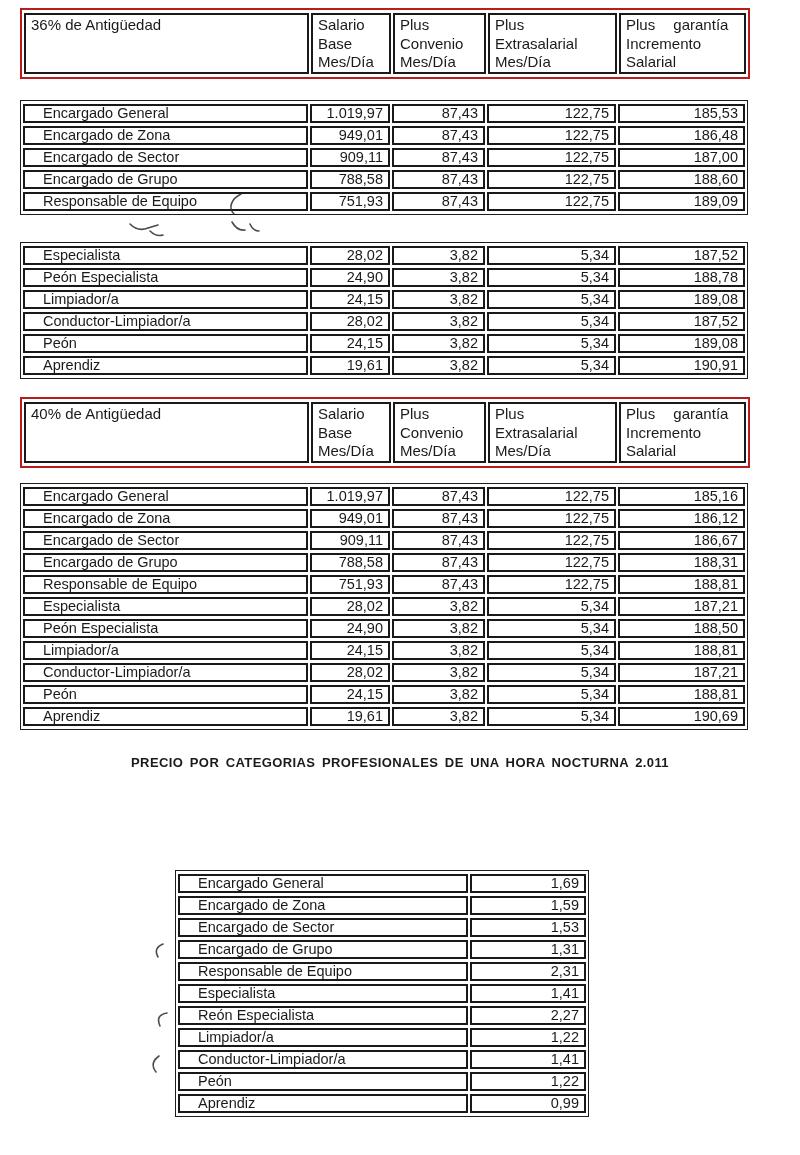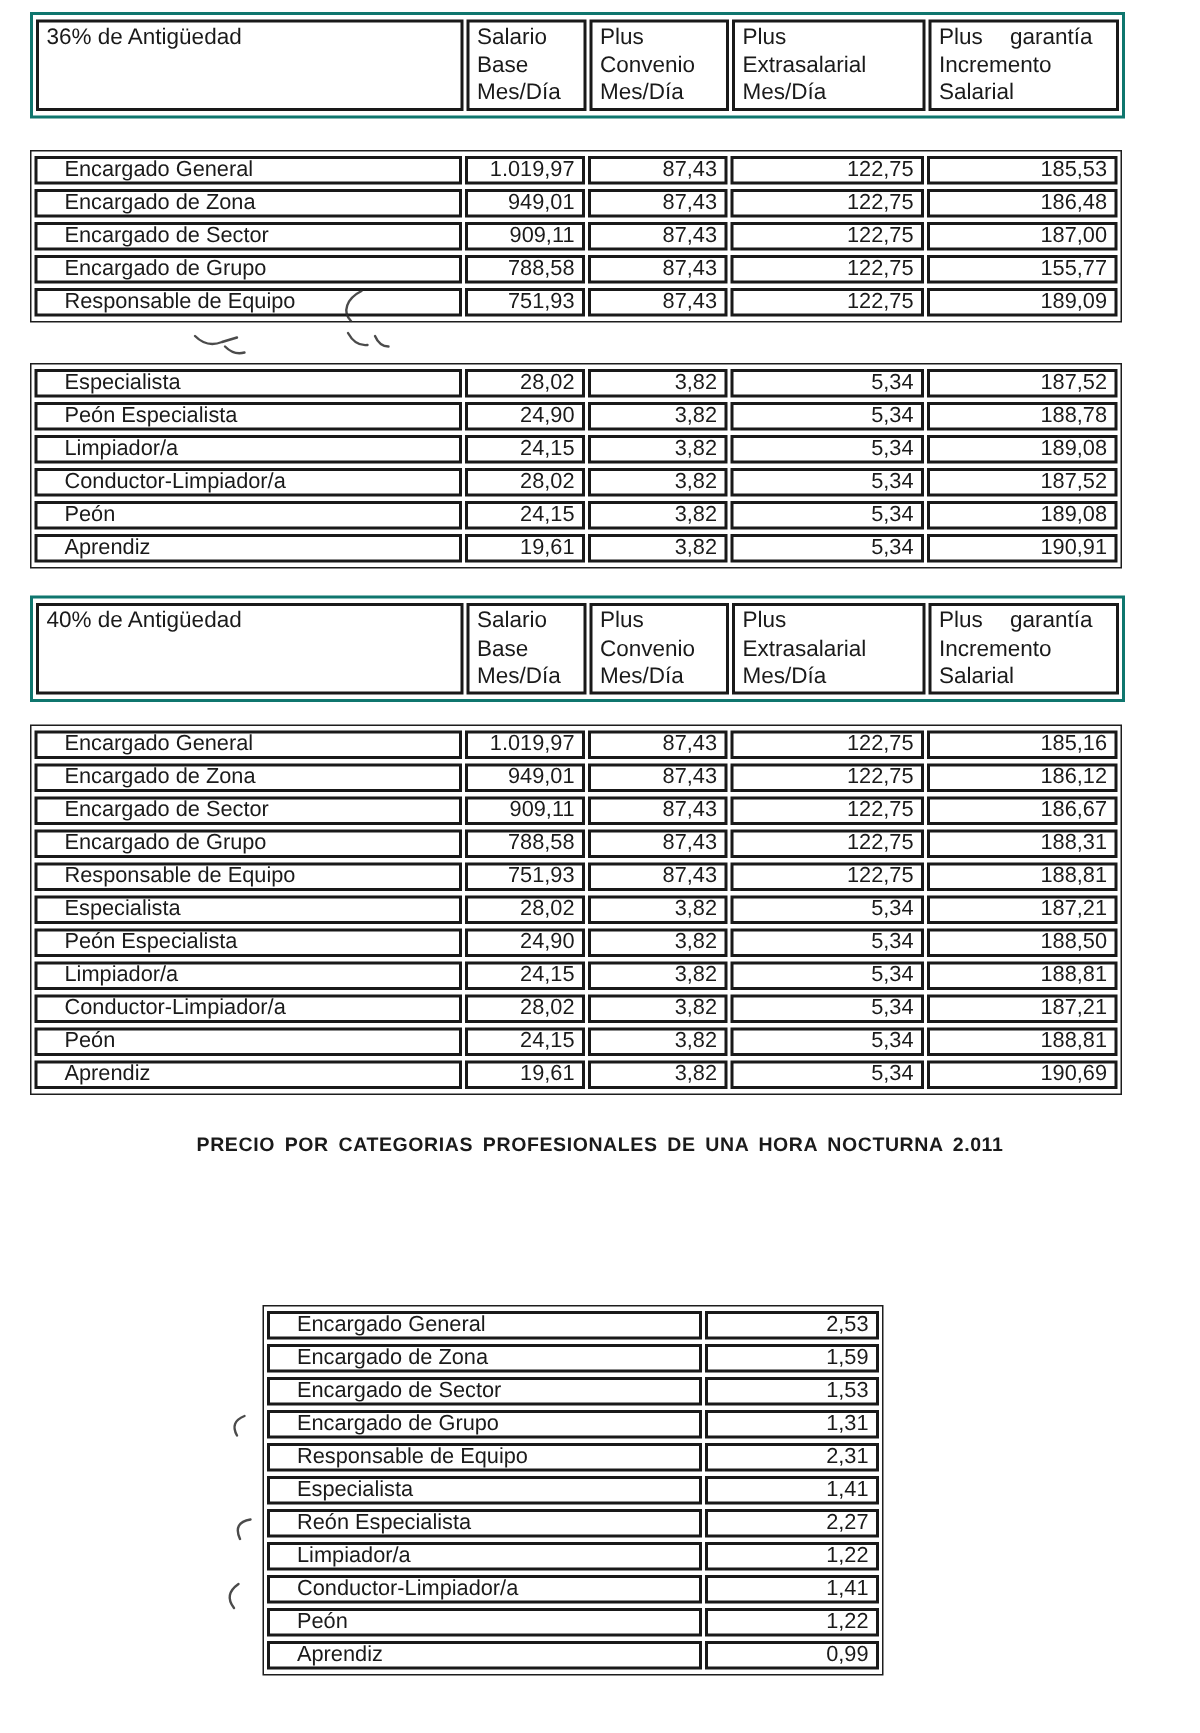--- a/index.html
+++ b/index.html
@@ -26,21 +26,21 @@
   table.doc td {
     border: 2px solid #191919;
     box-sizing: border-box;
     font-size: 14.5px;
     line-height: 15px;
     overflow: hidden;
     white-space: nowrap;
     background: #ffffff;
   }
   
-  table.hdr { border: 2px solid #0f766e; }
+  table.hdr { border: 2px solid #b91c1c; }
   table.hdr td {
     vertical-align: top;
     white-space: pre-line;
     font-size: 15px;
     line-height: 18.5px;
     height: 55px;
     padding: 1px 3px 0 5px;
   }
   table.data { border: 1px solid #1d1d1d; }
   td.cat  { text-align: left;  padding: 0 4px 0 18px; }
@@ -133,21 +133,21 @@
       <td class="num">909,11</td>
       <td class="num">87,43</td>
       <td class="num">122,75</td>
       <td class="num">187,00</td>
     </tr>
     <tr>
       <td class="cat">Encargado de Grupo</td>
       <td class="num">788,58</td>
       <td class="num">87,43</td>
       <td class="num">122,75</td>
-      <td class="num">155,77</td>
+      <td class="num">188,60</td>
     </tr>
     <tr>
       <td class="cat">Responsable de Equipo</td>
       <td class="num">751,93</td>
       <td class="num">87,43</td>
       <td class="num">122,75</td>
       <td class="num">189,09</td>
     </tr>
   </tbody>
     </table>
@@ -326,21 +326,21 @@
 
 
   <table class="doc data rowsC" style="top:870px; left:175px; width:412px;">
     <colgroup>
         <col style="width:290px">
         <col style="width:116px">
       </colgroup>
     <tbody>
         <tr>
       <td class="cat">Encargado General</td>
-      <td class="num">2,53</td>
+      <td class="num">1,69</td>
     </tr>
     <tr>
       <td class="cat">Encargado de Zona</td>
       <td class="num">1,59</td>
     </tr>
     <tr>
       <td class="cat">Encargado de Sector</td>
       <td class="num">1,53</td>
     </tr>
     <tr>

